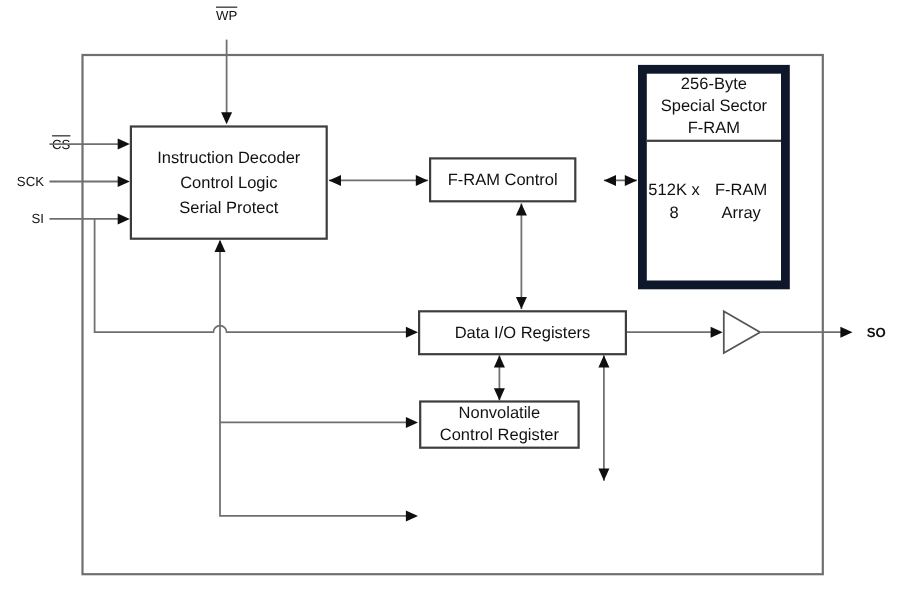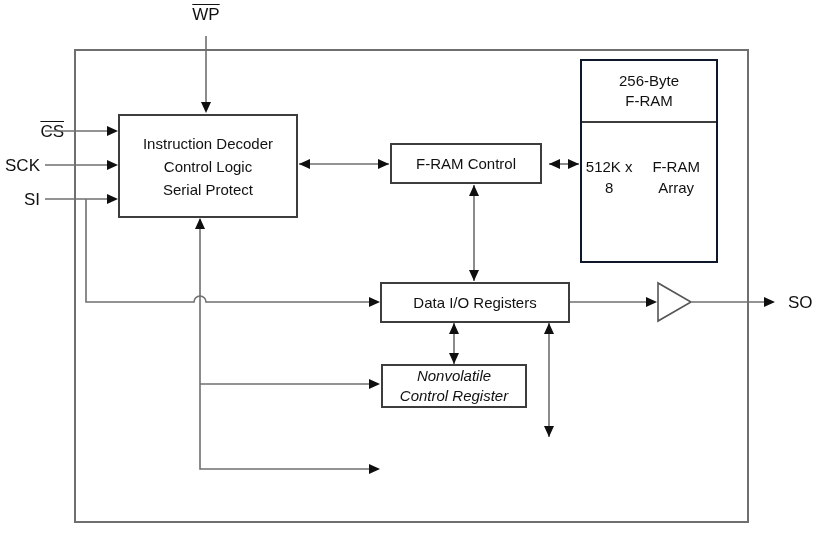--- a/index.html
+++ b/index.html
@@ -28,49 +28,49 @@
     display: flex;
     flex-direction: column;
     align-items: center;
     justify-content: center;
     text-align: center;
     font-size: 15px;
     line-height: 20px;
   }
   .block span { display: block; }
   #blk-decoder       { left:118px; top:114px; width:180px; height:104px; line-height:23px; }
-  #blk-fram-control  { left:390px; top:143px; width:152px; height:41px;  }
-  #blk-fram-combo    { left:580px; top:59px;  width:138px; height:204px; border:2px solid #0f172a; display:block; }
+  #blk-fram-control  { left:390px; top:143px; width:134px; height:41px;  }
+  #blk-fram-combo    { left:580px; top:59px;  width:138px; height:204px; border:8px solid #0f172a; display:block; }
   #blk-fram-combo .sector {
     box-sizing: border-box;
     width: 100%; height: 62px;
     border-bottom: 2px solid #3d3d3d;
     display: flex; flex-direction: column; align-items: center; justify-content: center;
   }
   #blk-fram-combo .array {
     box-sizing: border-box;
     width: 100%; padding-top: 33px;
     display: flex; flex-direction: row; align-items: center;
     line-height: 21px;
   }
   #blk-data-io       { left:380px; top:282px; width:190px; height:41px; }
-  #blk-status        { left:381px; top:364px; width:146px; height:44px;font-style:italic; }
+  #blk-status        { left:381px; top:364px; width:146px; height:44px; }
   #blk-device-id     { left:381px; top:438px; width:180px; height:65px; }
   .pin {
     position: absolute;
-    font-size: 17px;
+    font-size: 12px;
     line-height: 19px;
     white-space: nowrap;
   }
   .overbar { text-decoration: overline; }
   #pin-wp  { left:181px; top:5px;   width:50px; text-align:center; }
   #pin-cs  { left:0;     top:122px; width:40px; text-align:right;padding-left:24px; }
   #pin-sck { left:0;     top:156px; width:40px; text-align:right; }
   #pin-si  { left:0;     top:190px; width:40px; text-align:right; }
-  #pin-so  { left:788px; top:293px; text-align:left; }
+  #pin-so  { left:788px; top:293px; text-align:left;font-weight:bold; }
   svg.wires { position: absolute; left: 0; top: 0; }
   svg .wire { stroke: #6f6f6f; stroke-width: 1.6; fill: none; }
   svg .head { fill: #0f0f0f; stroke: none; }
   svg .buffer { fill: #ffffff; stroke: #555555; stroke-width: 1.6; }
 </style>
 </head>
 <body>
 
 <div class="stage">
 
@@ -82,20 +82,21 @@
     <span>Serial Protect</span>
   </div>
 
   <div class="block" id="blk-fram-control">
     <span>F-RAM Control</span>
   </div>
 
   <div class="block" id="blk-fram-combo">
     <div class="sector">
       <span>256-Byte</span>
+      <span>Special Sector</span>
       <span>F-RAM</span>
     </div>
     <div class="array">
       <span>512K x 8</span>
       <span>F-RAM Array</span>
     </div>
   </div>
 
   <div class="block" id="blk-data-io">
     <span>Data I/O Registers</span>

